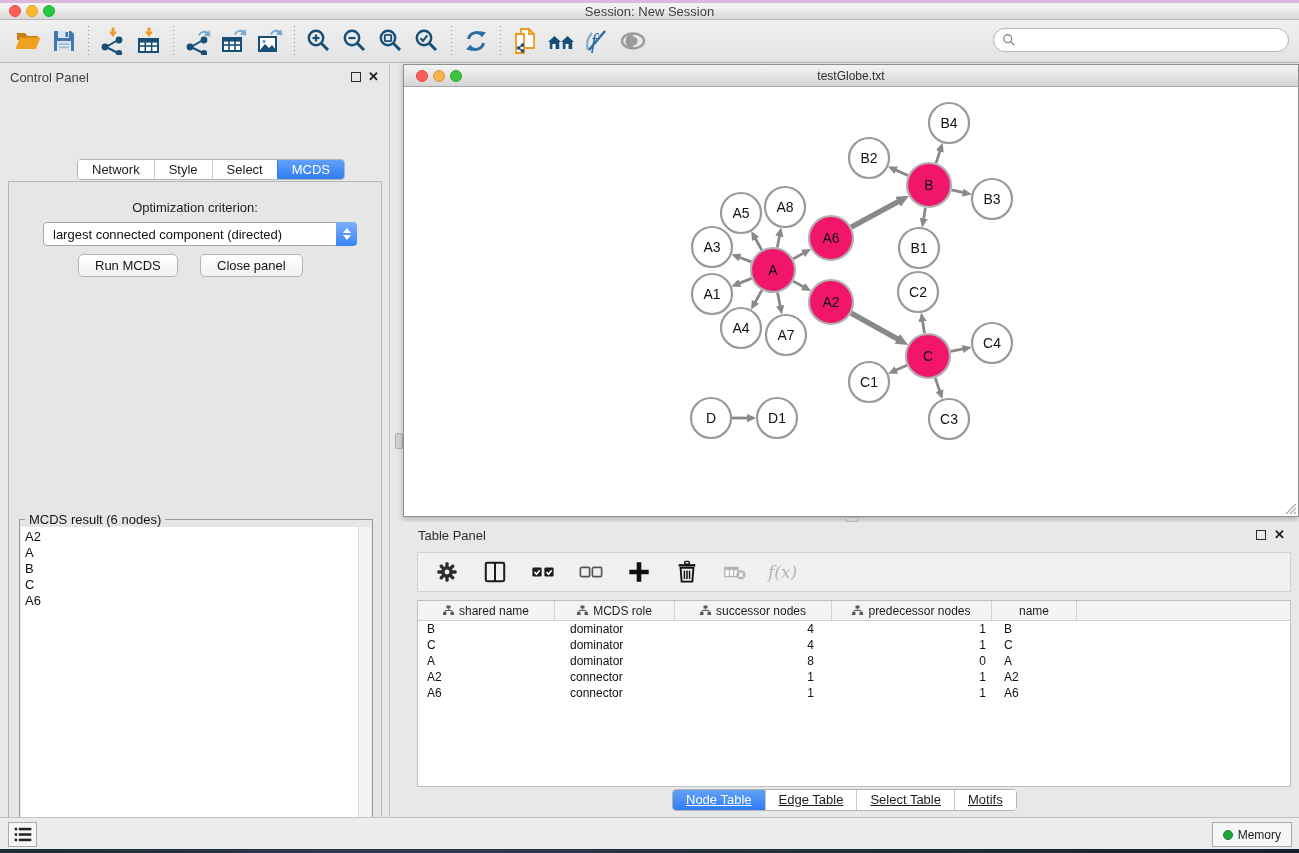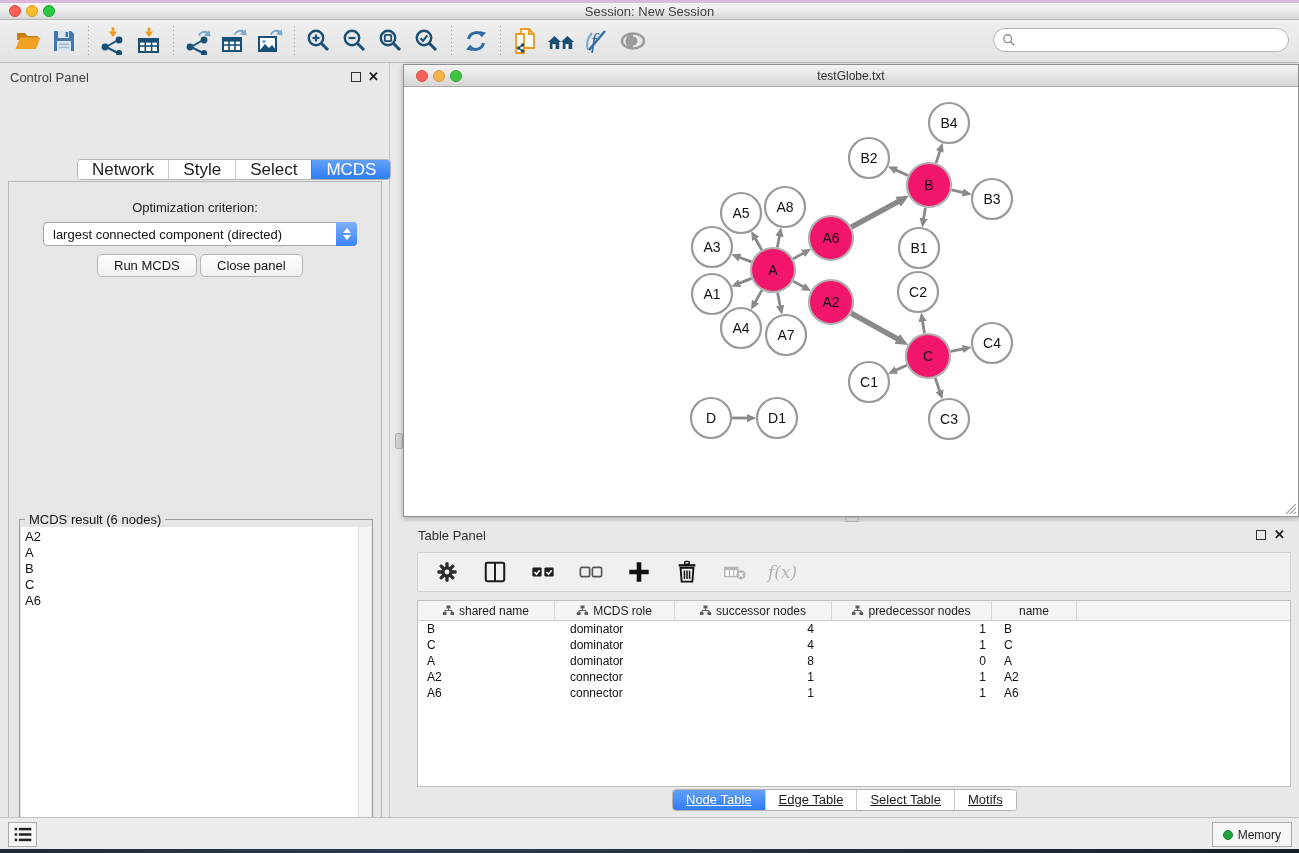--- a/index.html
+++ b/index.html
@@ -38,21 +38,21 @@
     background:#e8e8e8; border-right:1px solid #c4c4c4; }
   .panel-header { position:absolute; left:0; top:0; width:100%; height:28px; }
   .panel-title { position:absolute; left:10px; top:7px; font-size:13px; color:#404040; }
   .float-btn { position:absolute; width:10px; height:10px; border:1.5px solid #2e2e2e; top:9px; }
   .close-btn { position:absolute; top:6px; font-size:13px; font-weight:bold; color:#1d1d1d; }
   .cp-float { right:28px; } .cp-close { right:10px; }
 
   .seg-tabs { position:absolute; display:flex; border:1px solid #b3b3b3; border-radius:4px;
     background:#fff; overflow:hidden; height:21px; }
   .cp-tabs { left:77px; top:96px; }
-  .seg-tab { font-size:17px; color:#1c1c1c; padding:0 14px; line-height:19px;
+  .seg-tab { font-size:13px; color:#1c1c1c; padding:0 14px; line-height:19px;
     border-left:1px solid #c9c9c9; background:#fff; }
   .seg-tab:first-child { border-left:none; }
   .seg-tab.active { background:linear-gradient(#62a1f8,#2f7cf5); color:#fff; border-left-color:#2f7cf5; }
 
   .cp-content { position:absolute; left:8px; top:118px; width:374px; height:687px;
     background:#e6e6e6; border:1px solid #b7b7b7; }
   .opt-label { position:absolute; left:0; width:100%; top:18px; text-align:center;
     font-size:13px; color:#1b1b1b; }
   .dropdown { position:absolute; left:34px; top:40px; width:314px; height:24px;
     background:#fff; border:1px solid #a6a6a6; border-radius:4px; font-size:13px; color:#111;
@@ -60,21 +60,21 @@
   .dd-cap { position:absolute; right:-1px; top:-1px; width:21px; height:24px;
     background:linear-gradient(#7db0f9,#3a83f7); border-radius:0 4px 4px 0;
     display:flex; flex-direction:column; align-items:center; justify-content:center; gap:2px; }
   .dd-cap .up { width:0; height:0; border-left:4px solid transparent; border-right:4px solid transparent;
     border-bottom:5px solid #fff; }
   .dd-cap .down { width:0; height:0; border-left:4px solid transparent; border-right:4px solid transparent;
     border-top:5px solid #fff; }
   .cp-btn { position:absolute; top:72px; height:23px; background:linear-gradient(#ffffff,#f1f1f1);
     border:1px solid #b5b5b5; border-radius:5px; font-size:13px; color:#141414; padding:0 16px;
     line-height:21px; text-align:center; }
-  .btn-run { left:88px;text-align:right; } .btn-close { left:191px; }
+  .btn-run { left:69px;text-align:right; } .btn-close { left:191px; }
 
   .groupbox { position:absolute; left:10px; top:337px; width:354px; height:342px;
     border:1px solid #9a9a9a; }
   .groupbox-label { position:absolute; left:5px; top:-8px; background:#e6e6e6; padding:0 4px;
     font-size:13px; color:#141414; }
   .mcds-list { position:absolute; left:1px; top:7px; width:338px; height:333px;
     background:#fff; border-right:1px solid #d8d8d8; padding:2px 0 0 4px; overflow:hidden; }
   .mcds-item { font-size:13px; line-height:16px; color:#111; }
   .mcds-scroll { position:absolute; right:1px; top:7px; width:13px; height:333px; background:#f4f4f4;
     border-left:1px solid #ddd; }

